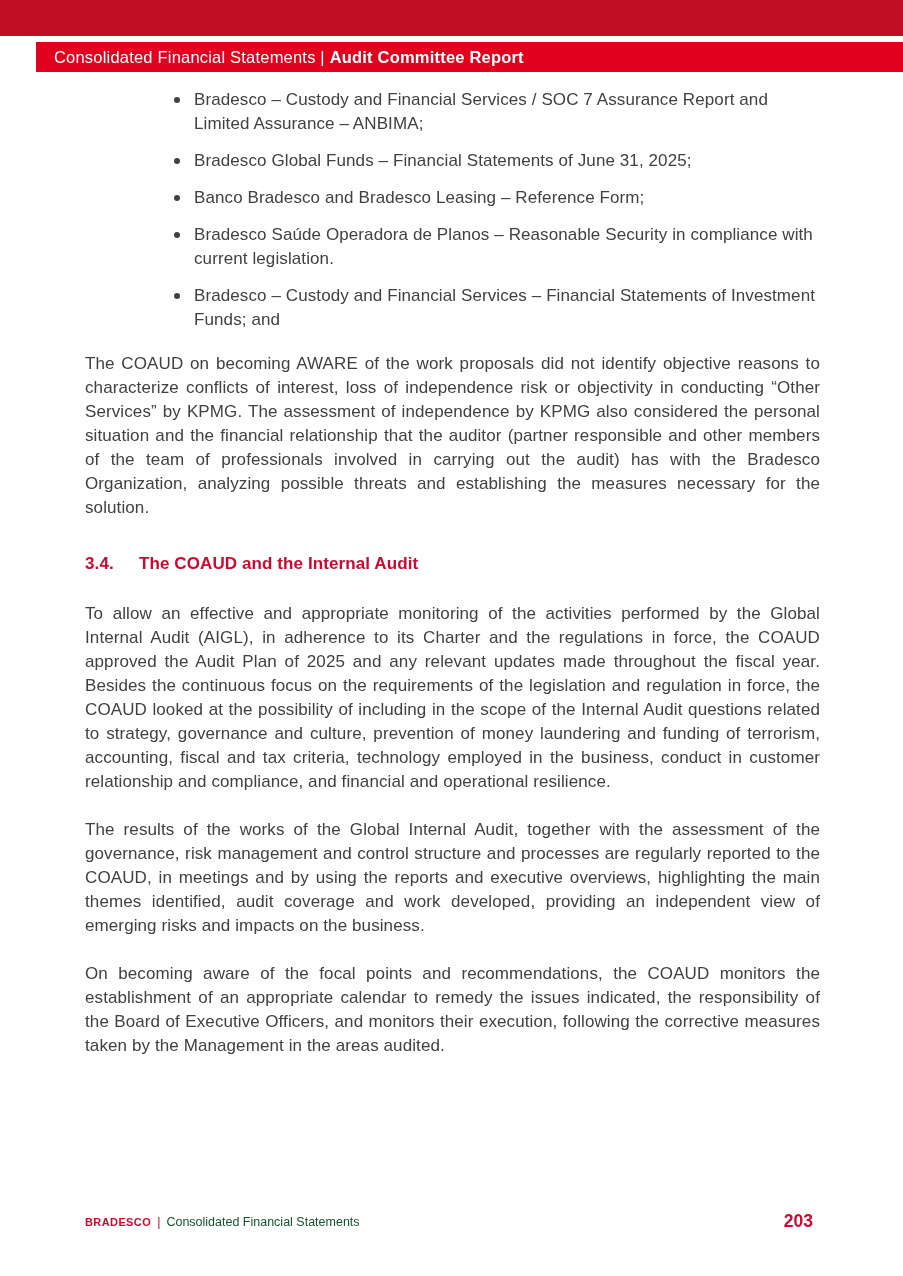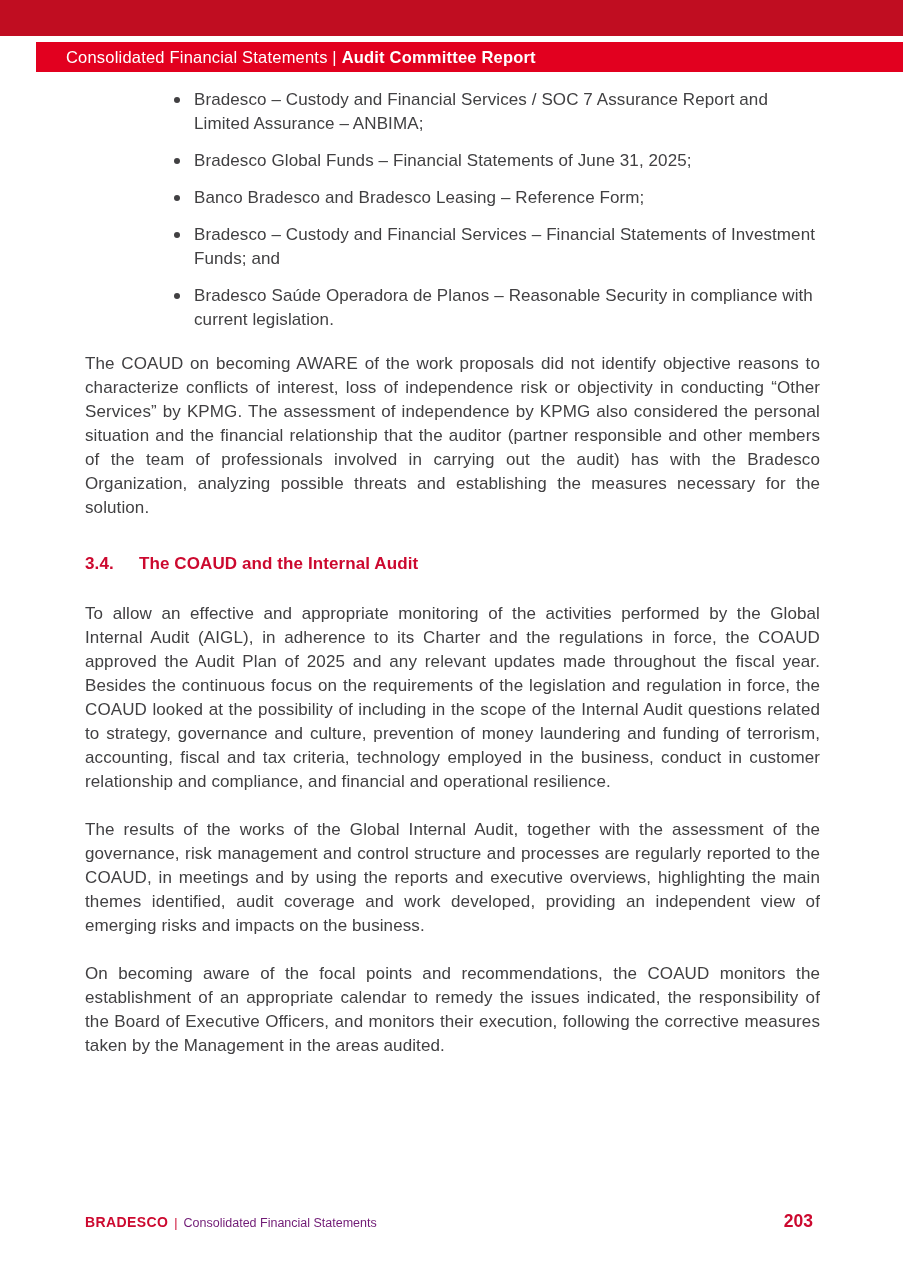--- a/index.html
+++ b/index.html
@@ -21,21 +21,21 @@
   }
 
   .banner {
     margin-top: 6px;
     margin-left: 36px;
     height: 30px;
     background: var(--banner, #E2001F);
     color: #ffffff;
     display: flex;
     align-items: center;
-    padding-left: 30px;
+    padding-left: 18px;
     font-size: 16.5px;
     letter-spacing: 0.2px;
     white-space: pre;
   }
   .banner .regular { font-weight: normal; }
   .banner .bold { font-weight: bold; }
 
   .content {
     margin: 16px 83px 0 85px;
     color: var(--body-text, #414042);
@@ -89,25 +89,25 @@
     right: 90px;
     bottom: 44px;
     display: flex;
     justify-content: space-between;
     align-items: center;
   }
   .footer-left { font-size: 12.5px; color: #808285; display: flex; align-items: baseline; }
   .footer-brand {
     color: var(--heading-red, #CC092F);
     font-weight: bold;
-    font-size: 14px;
+    font-size: 11px;
     letter-spacing: 0.4px;
   }
   .footer-sep { color: var(--heading-red, #CC092F); margin: 0 6px; font-size: 12.5px; }
-  .footer-label { color: #701a75; font-size: 12.5px; }
+  .footer-label { color: #14532d; font-size: 12.5px; }
   .page-number {
     color: var(--heading-red, #CC092F);
     font-weight: bold;
     font-size: 17.5px;
   }
 </style>
 </head>
 <body>
 
 <div class="page">
@@ -118,22 +118,22 @@
     <span class="regular">Consolidated Financial Statements | </span>
     <span class="bold">Audit Committee Report</span>
   </div>
 
   <div class="content">
 
     <ul class="bullet-list">
       <li>Bradesco – Custody and Financial Services / SOC 7 Assurance Report and Limited Assurance – ANBIMA;</li>
       <li>Bradesco Global Funds – Financial Statements of June 31, 2025;</li>
       <li>Banco Bradesco and Bradesco Leasing – Reference Form;</li>
+      <li>Bradesco Saúde Operadora de Planos – Reasonable Security in compliance with current legislation.</li>
       <li>Bradesco – Custody and Financial Services – Financial Statements of Investment Funds; and</li>
-      <li>Bradesco Saúde Operadora de Planos – Reasonable Security in compliance with current legislation.</li>
     </ul>
 
     <p class="para">The COAUD on becoming AWARE of the work proposals did not identify objective reasons to characterize conflicts of interest, loss of independence risk or objectivity in conducting “Other Services” by KPMG. The assessment of independence by KPMG also considered the personal situation and the financial relationship that the auditor (partner responsible and other members of the team of professionals involved in carrying out the audit) has with the Bradesco Organization, analyzing possible threats and establishing the measures necessary for the solution.</p>
 
 
     <h3 class="section-heading">
       <span class="section-number">3.4.</span><span class="section-title">The COAUD and the Internal Audit</span>
     </h3>
 
     <p class="para">To allow an effective and appropriate monitoring of the activities performed by the Global Internal Audit (AIGL), in adherence to its Charter and the regulations in force, the COAUD approved the Audit Plan of 2025 and any relevant updates made throughout the fiscal year. Besides the continuous focus on the requirements of the legislation and regulation in force, the COAUD looked at the possibility of including in the scope of the Internal Audit questions related to strategy, governance and culture, prevention of money laundering and funding of terrorism, accounting, fiscal and tax criteria, technology employed in the business, conduct in customer relationship and compliance, and financial and operational resilience.</p>

